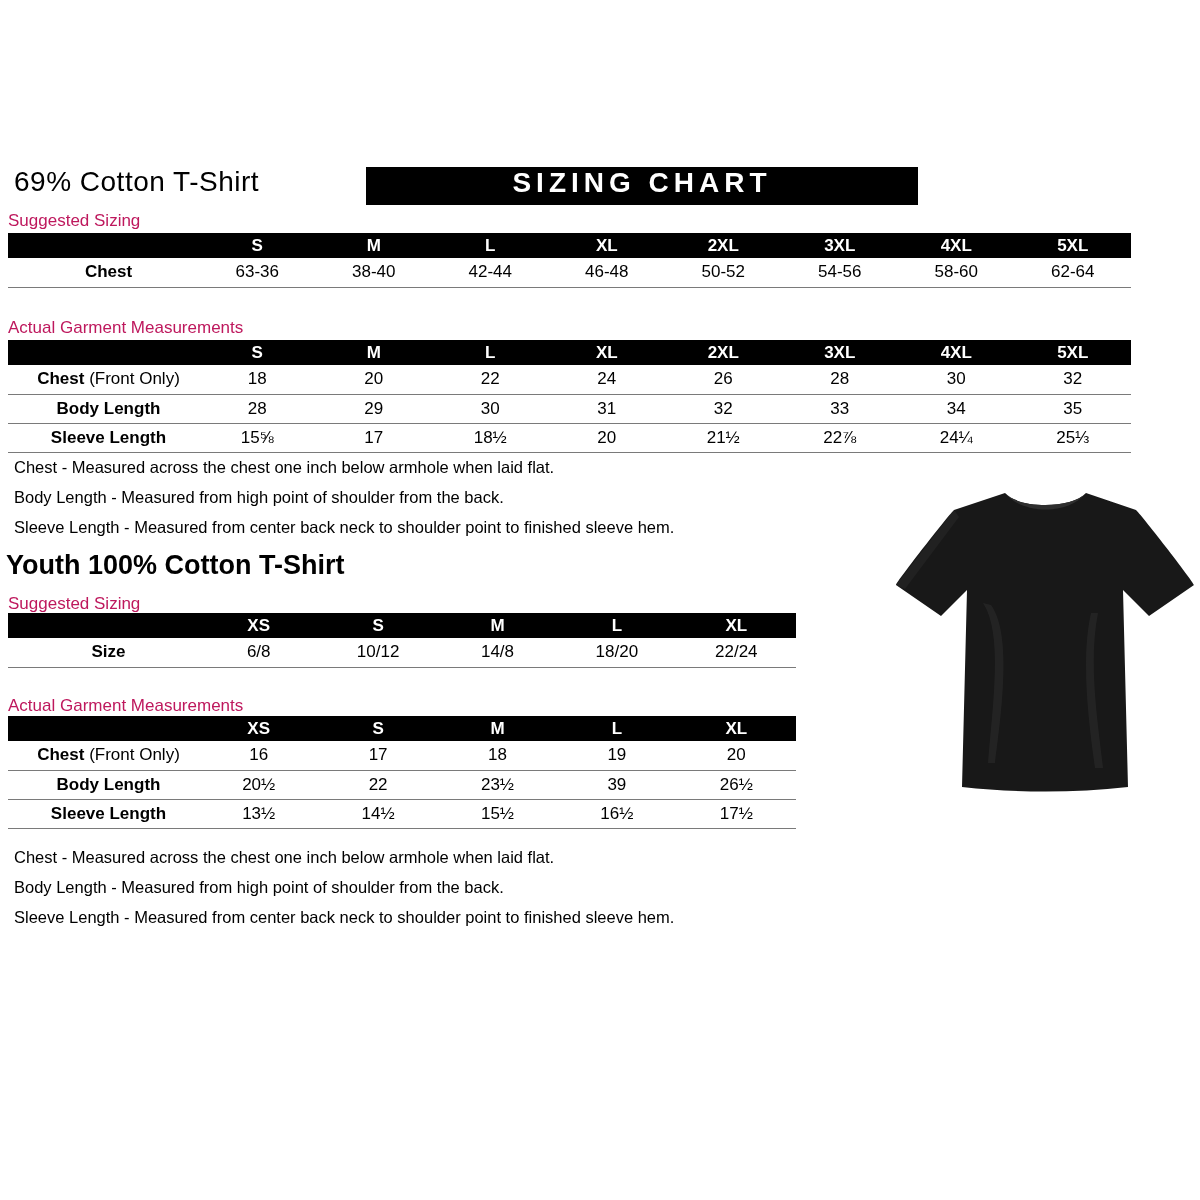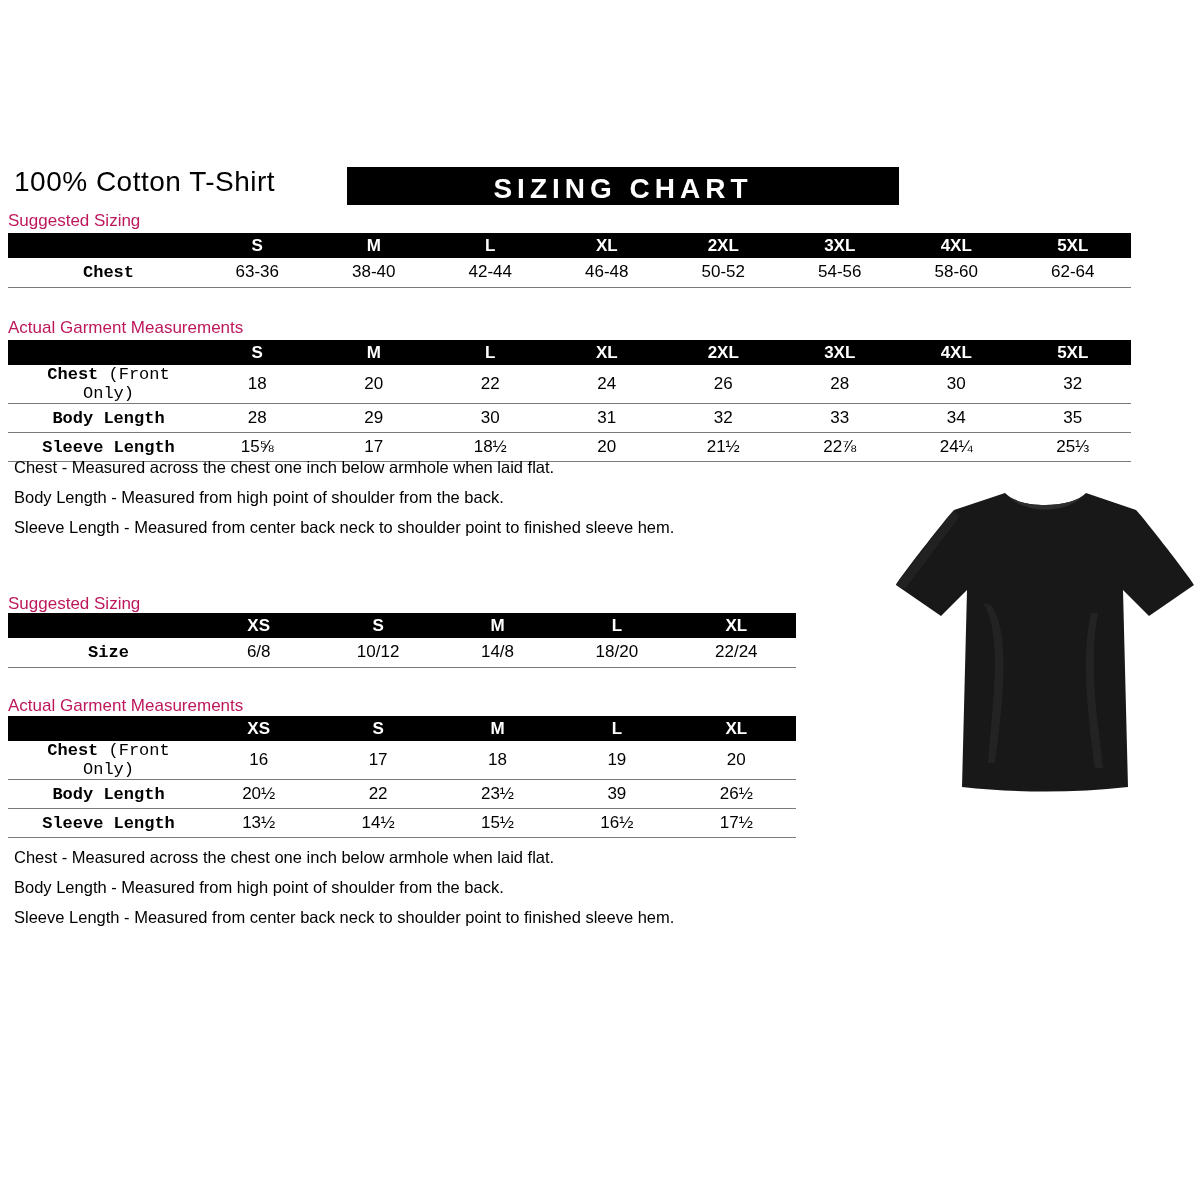--- a/index.html
+++ b/index.html
@@ -2,47 +2,47 @@
 <html><head>
 <meta charset="utf-8">
 <style>
   * { margin:0; padding:0; box-sizing:border-box; }
   html,body { background:#ffffff; }
   body { font-family:"Liberation Sans", sans-serif; color:#000; }
   .page { position:relative; width:1200px; height:1200px; background:#fff; overflow:hidden; }
   .abs { position:absolute; }
 
   .page-title { left:14px; top:166px; font-size:28px; font-weight:400; letter-spacing:0.5px; }
-  .banner { left:347px; top:167px; width:552px; height:38px; background:#000; color:#fff;
-            display:flex; align-items:flex-end; justify-content:center;
+  .banner { left:366px; top:167px; width:552px; height:38px; background:#000; color:#fff;
+            display:flex; align-items:flex-start; justify-content:center;
             font-size:28px; font-weight:bold; letter-spacing:5px; }
 
   .section-label { font-size:17px; color:#be185d; }
 
   table.size-table { border-collapse:collapse; table-layout:fixed; }
   table.size-table th { background:#000; color:#fff; font-weight:bold; font-size:17px;
                         height:25px; text-align:center; padding:0; }
   table.size-table td { font-size:17px; height:29px; text-align:center;
                         border-bottom:1px solid #7a7a7a; padding:0; }
-  td.row-label { text-align:left; padding-left:10px !important; font-weight:bold;font-family:Liberation Mono, monospace; }
+  td.row-label { text-align:left; padding-left:10px !important; font-weight:bold; }
   td.row-label .label-note { font-weight:normal;margin-top:28px; }
 
   .notes { font-size:16.5px; }
   .notes .note-line { height:30px; line-height:30px; }
 
   .youth-title { left:6px; top:550px; font-size:27px; font-weight:bold; }
 
   .tshirt-wrap { left:893px; top:463px; width:305px; height:352px; }
 </style>
 </head>
 <body>
 
 <div class="page">
 
-  <div class="abs page-title">100% Cotton T-Shirt</div>
+  <div class="abs page-title">69% Cotton T-Shirt</div>
   <div class="abs banner">
     <span>SIZING CHART</span>
   </div>
 
   <div class="abs section-label" style="left:8px; top:211px;">Suggested Sizing</div>
 
   <table class="abs size-table" style="left:8px; top:233px; width:1123px;">
     <colgroup>
       <col style="width:191px">
         <col>
@@ -145,20 +145,21 @@
       </tr>
     </tbody>
   </table>
 
   <div class="abs notes" style="left:14px; top:452px;">
     <div class="note-line">Chest - Measured across the chest one inch below armhole when laid flat.</div>
     <div class="note-line">Body Length - Measured from high point of shoulder from the back.</div>
     <div class="note-line">Sleeve Length - Measured from center back neck to shoulder point to finished sleeve hem.</div>
   </div>
 
+  <div class="abs youth-title">Youth 100% Cotton T-Shirt</div>
 
   <div class="abs section-label" style="left:8px; top:594px;">Suggested Sizing</div>
 
   <table class="abs size-table" style="left:8px; top:613px; width:788px;">
     <colgroup>
       <col style="width:191px">
         <col>
         <col>
         <col>
         <col>

